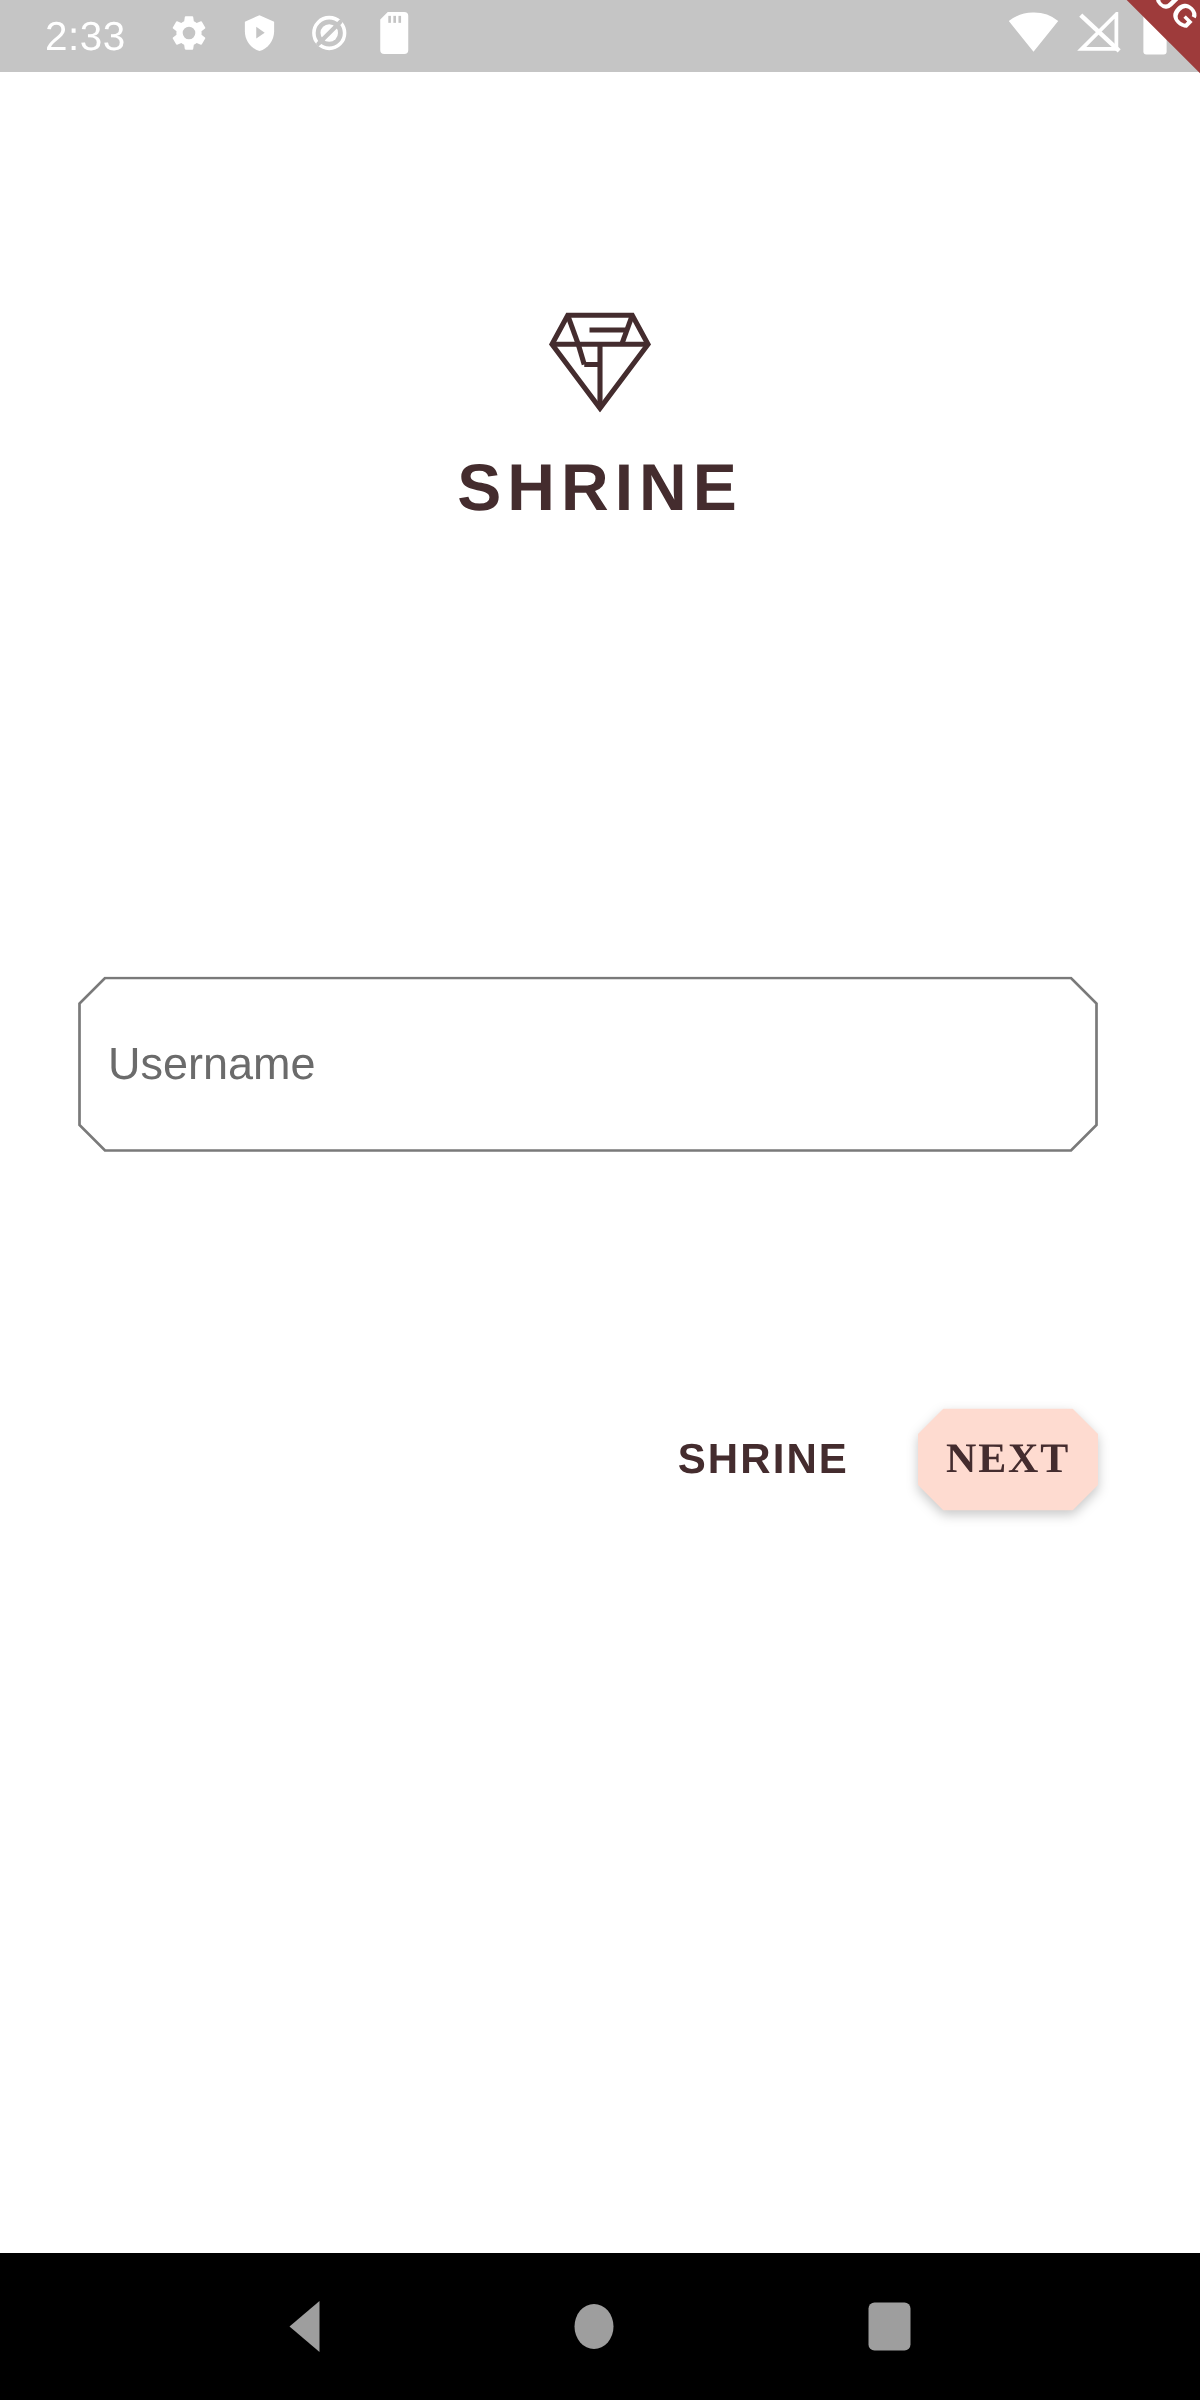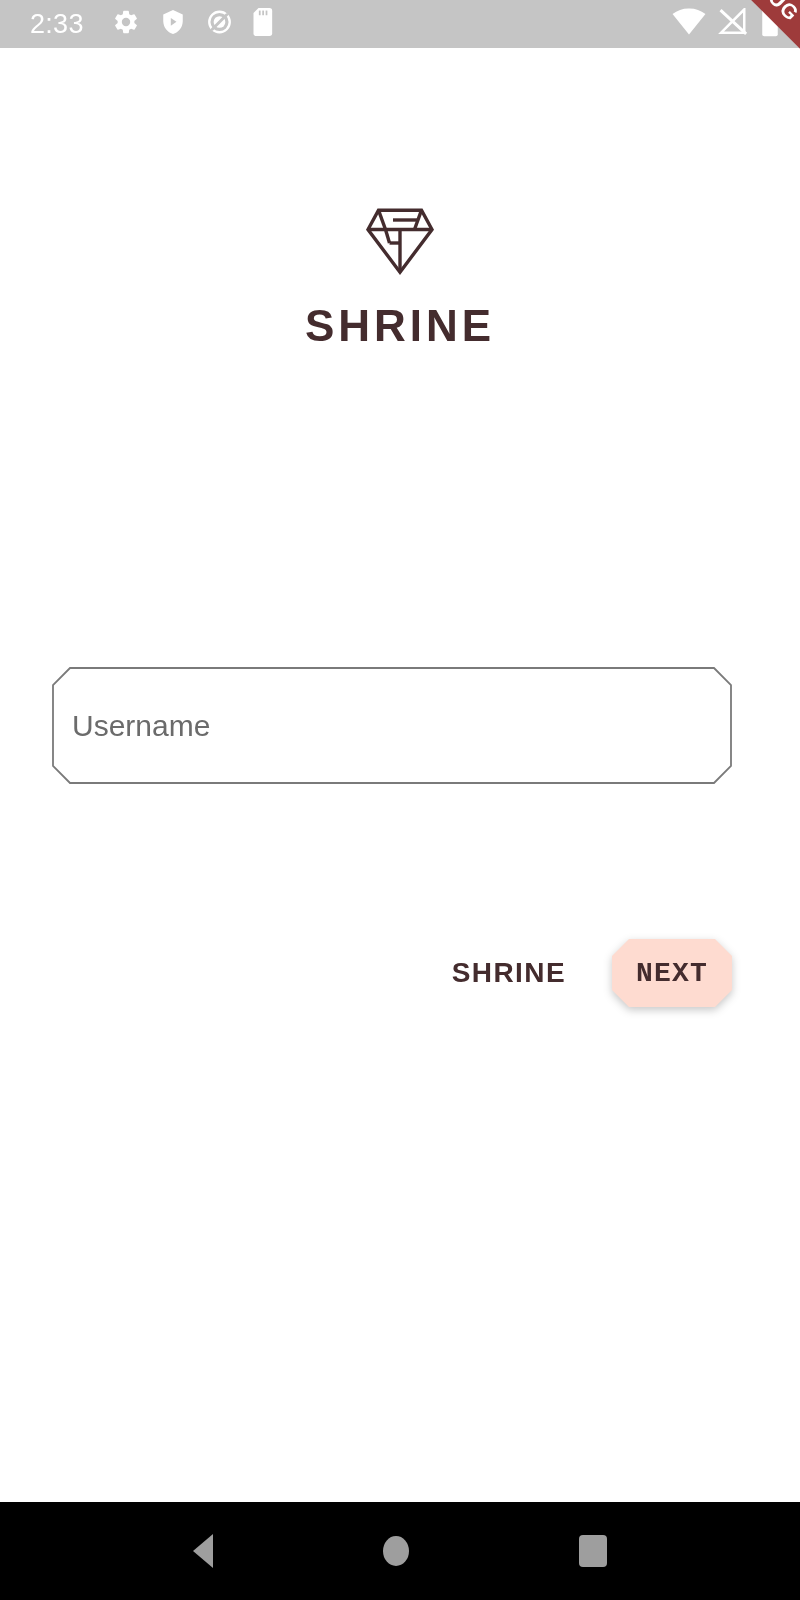--- a/index.html
+++ b/index.html
@@ -112,21 +112,21 @@
     border:none; outline:none; background:transparent;
     font-family:"Liberation Sans", sans-serif;
     font-size:30px;
     color:#442c2e;
     padding:0;
   }
   .field-input::placeholder {
     color:#6b6b6b;
     opacity:1;
   }
-  #field-username { top:619px; }
+  #field-username { top:603px; }
   #field-password { top:745px; }
 
   
   .button-row {
     position:absolute;
     left:52px; top:880px;
     width:680px; height:90px;
     display:flex;
     align-items:center;
     justify-content:flex-end;
@@ -156,21 +156,21 @@
     filter: drop-shadow(0px 3px 4px rgba(0,0,0,0.22));
   }
   .btn-next-bg {
     position:absolute; left:0; top:0;
     width:120px; height:68px;
   }
   .btn-next-label {
     position:relative;
     z-index:2;
     color:#442c2e;
-    font-family:Liberation Mono, monospace;
+    font-family:Liberation Serif, serif;
     font-size:28px;
     font-weight:bold;
     letter-spacing:1.2px;
   }
 
   
   .nav-bar {
     position:absolute;
     left:0; top:1502px;
     width:800px; height:98px;

